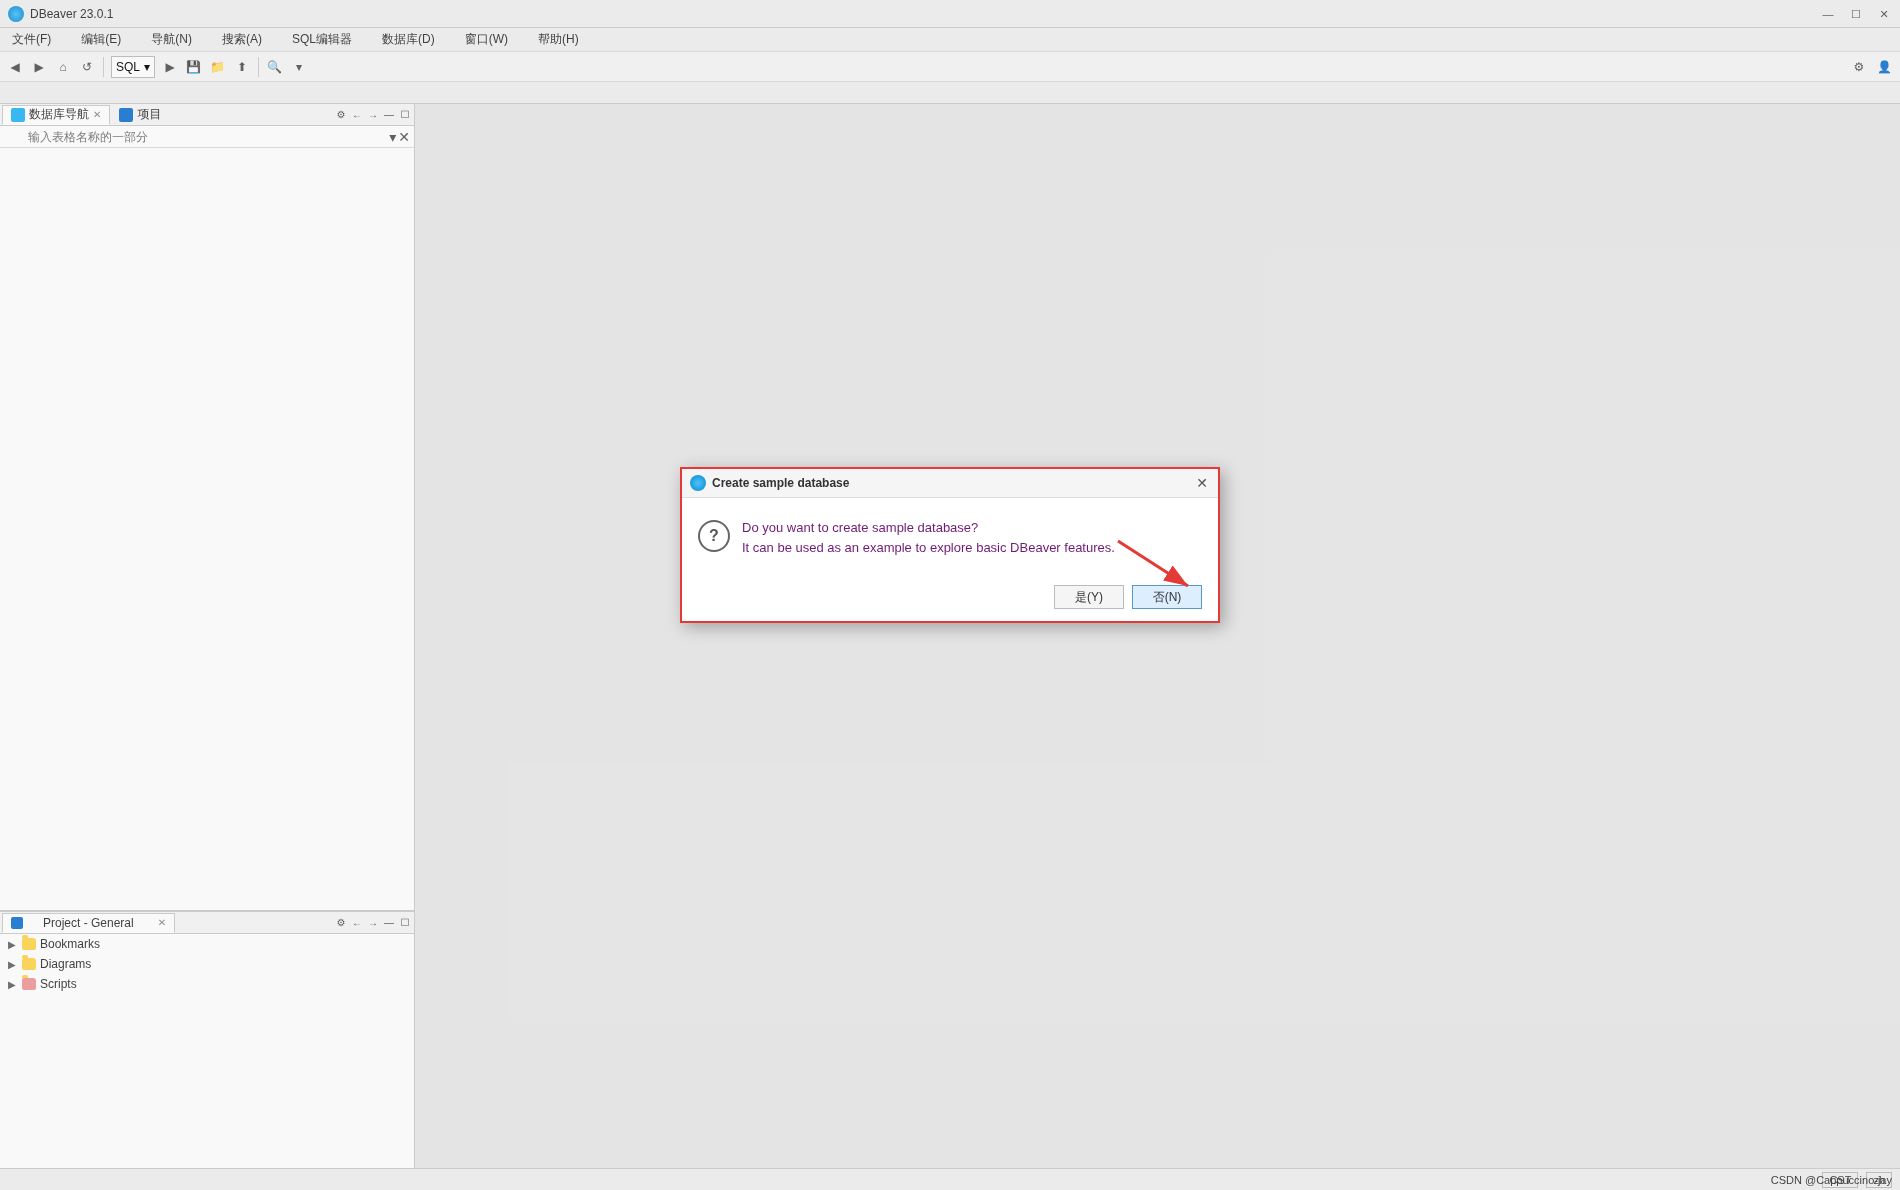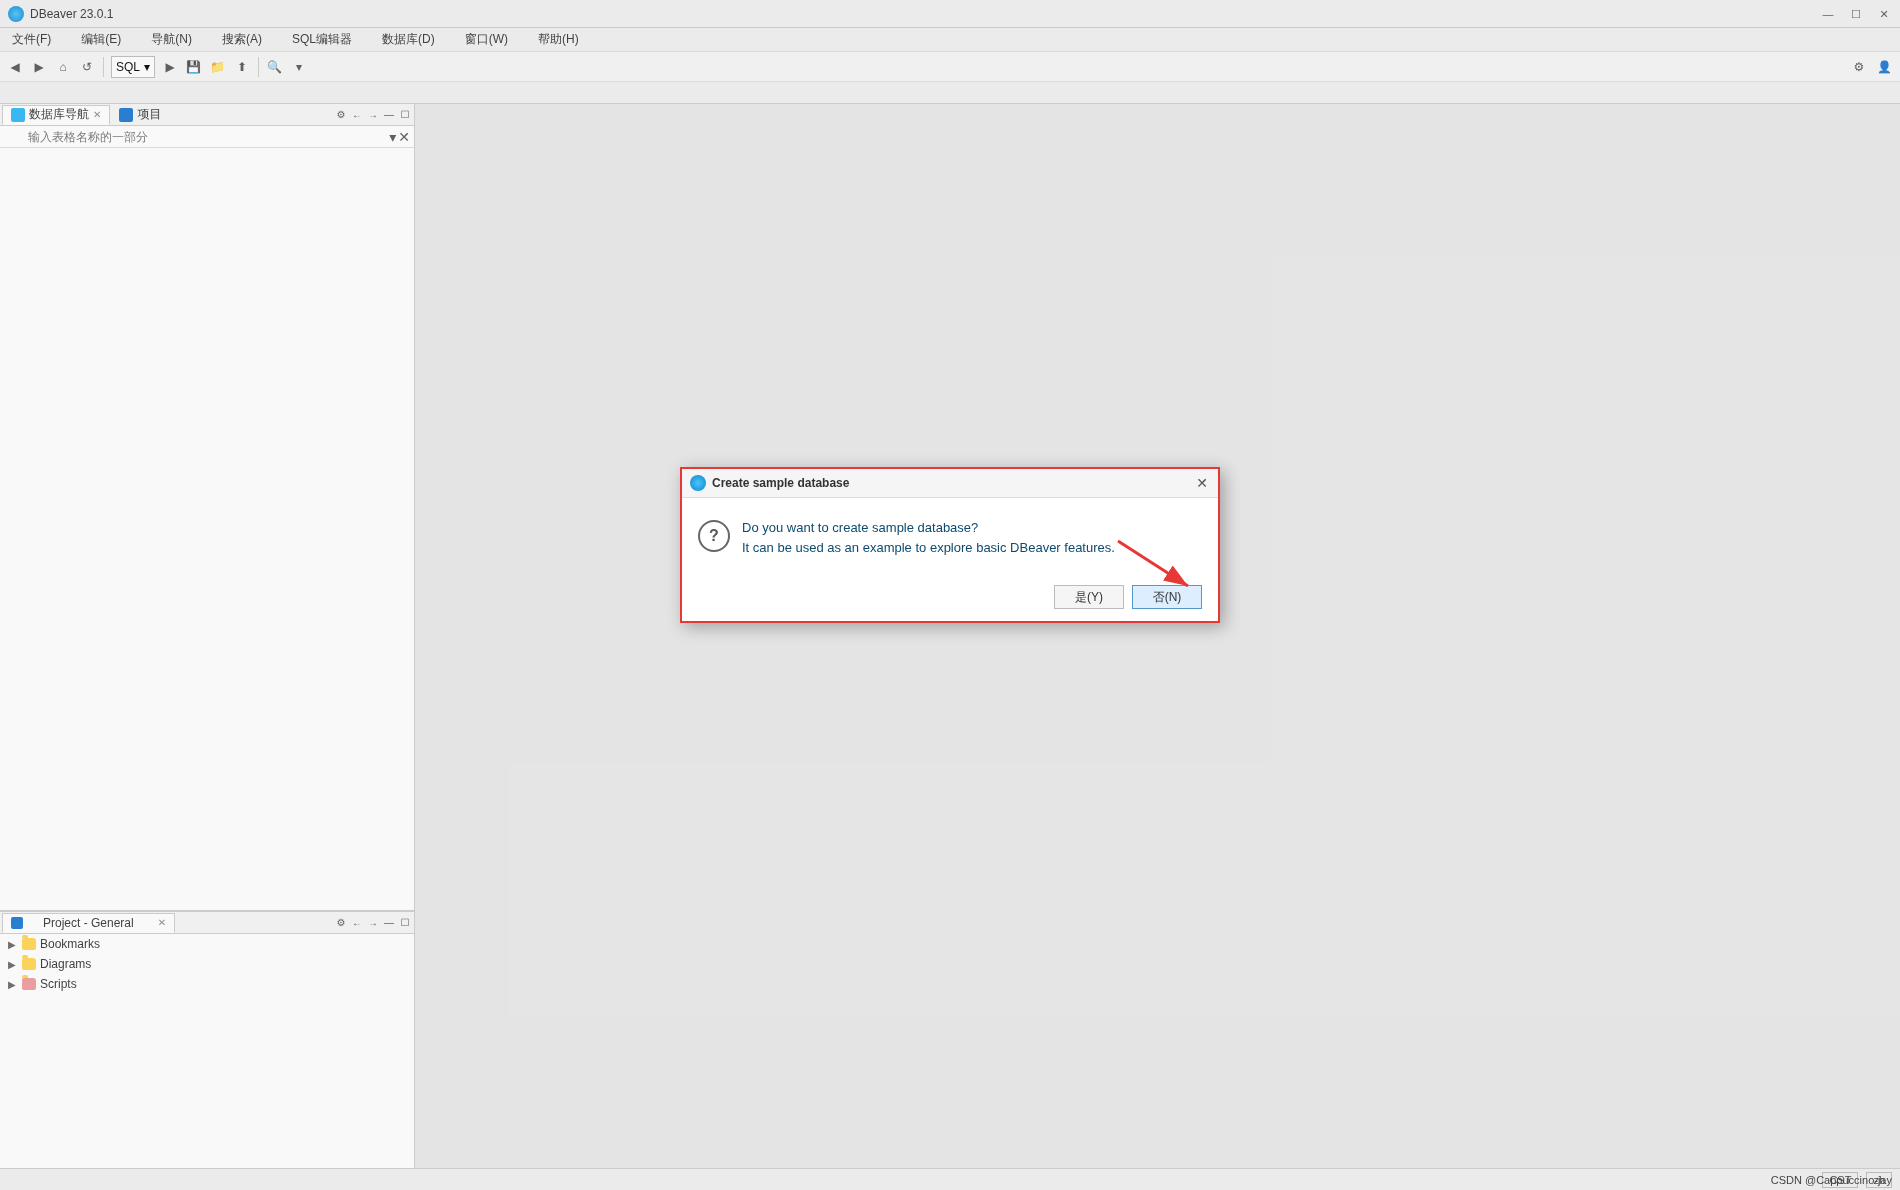--- a/index.html
+++ b/index.html
@@ -387,21 +387,21 @@
       font-weight: bold;
       color: #555;
       flex-shrink: 0;
       margin-top: 2px;
     }
     .dialog-message {
       flex: 1;
     }
     .dialog-message-line {
       font-size: 13px;
-      color: #0c4a6e;
+      color: #701a75;
       line-height: 1.5;
     }
 
     .dialog-footer {
       display: flex;
       justify-content: flex-end;
       padding: 8px 16px 12px;
       gap: 8px;
     }
     .dialog-btn {

